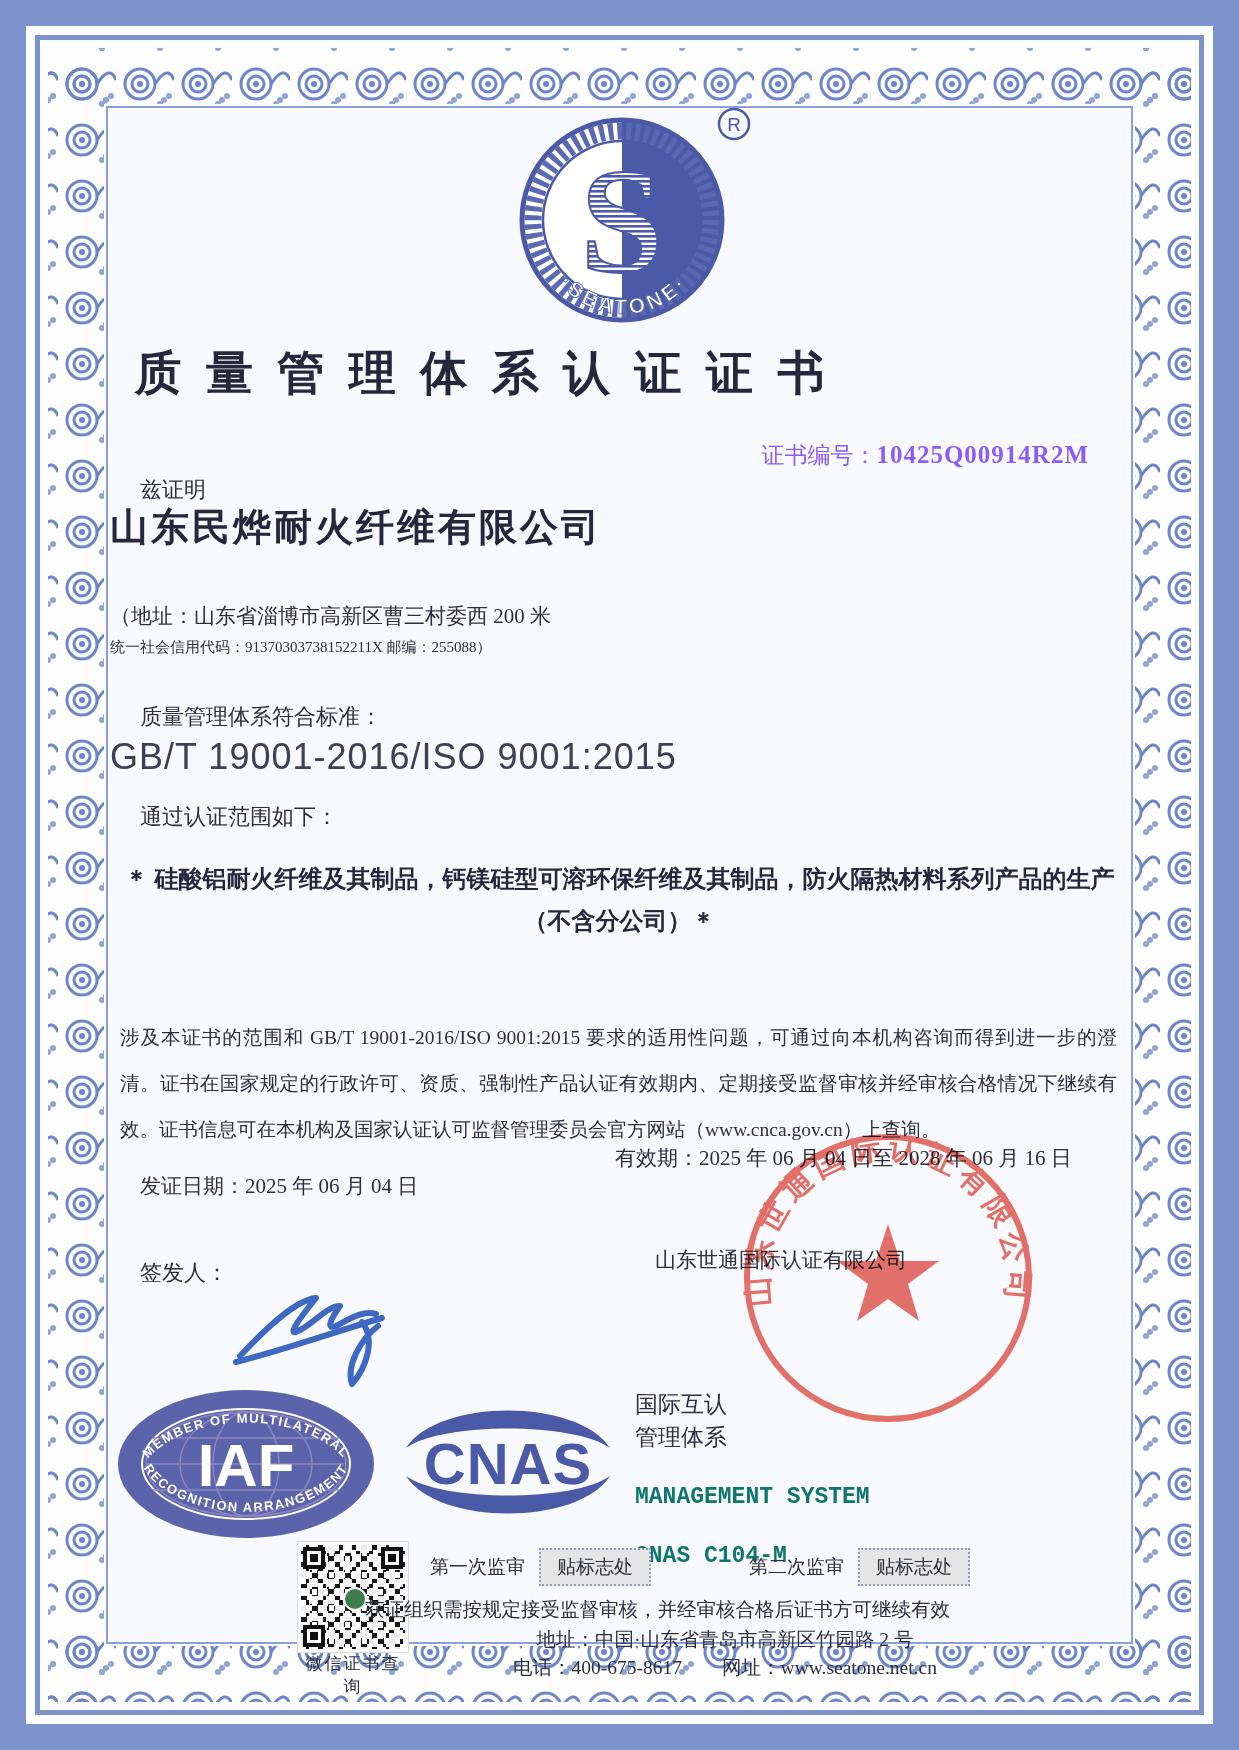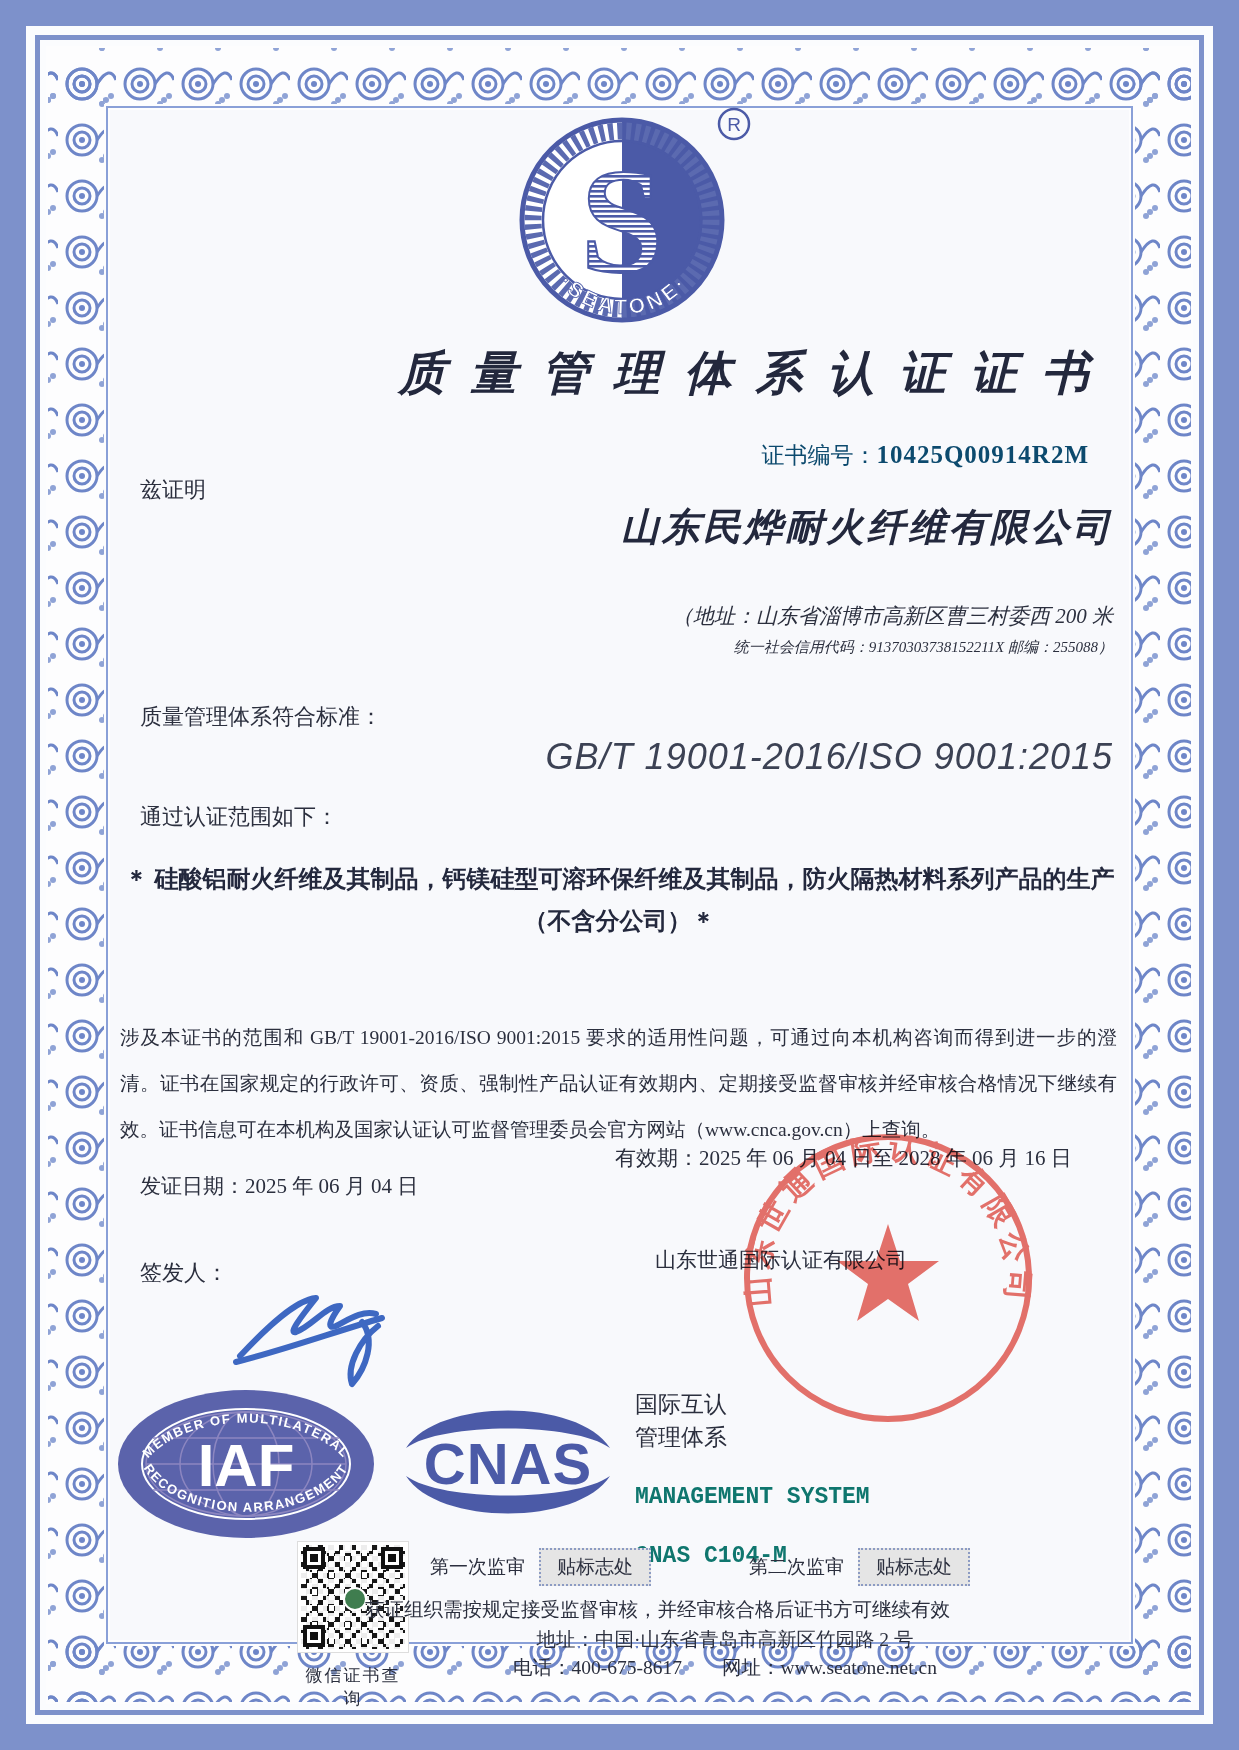--- a/index.html
+++ b/index.html
@@ -6,25 +6,25 @@
   .page{position:relative;width:1239px;height:1750px;margin:0 auto;background:#7d91cb;overflow:hidden;
         font-family:"Liberation Serif","DejaVu Serif",serif;color:#2b2f3e;}
   .f-white1{position:absolute;inset:26px;background:#fbfcfe;}
   .f-line1{position:absolute;inset:35px;border:5px solid #7d91cb;}
   .f-white2{position:absolute;inset:46px;background:#fdfdfe;}
   .f-line2{position:absolute;inset:106px;border:2px solid #8aa0d8;}
   .content{position:absolute;inset:110px;background:#f8f9fc;}
   svg.decor{position:absolute;left:0;top:0;pointer-events:none;}
 
   .abs{position:absolute;}
-  .centered{left:0;right:16px;text-align:right;font-style:italic;}
+  .centered{left:0;right:0;text-align:left;}
 
   .logo-wrap{top:-14px;left:0;right:0;display:flex;justify-content:center;}
   .cert-title{top:232px;font-size:47px;font-weight:bold;letter-spacing:0.52em;color:#23283d;text-indent:0.52em;}
-  .cert-no{top:330px;right:40px;font-size:23px;color:#0c4a6e;}
+  .cert-no{top:330px;right:40px;font-size:23px;color:#8b5cf6;}
   .cert-no b{font-family:"Liberation Serif",serif;font-size:25px;letter-spacing:1px;}
   .certify{top:365px;left:30px;font-size:22px;}
   .company{top:392px;font-size:38px;font-weight:bold;letter-spacing:3px;color:#23283d;}
   .addr1{top:492px;font-size:21px;}
   .addr2{top:528px;font-size:15px;}
   .std-label{top:592px;left:30px;font-size:22px;}
   .std-value{top:626px;font-size:36px;font-family:"Liberation Sans","DejaVu Sans",sans-serif;color:#3c4254;letter-spacing:1px;}
   .scope-label{top:692px;left:30px;font-size:22px;}
   .scope-text{top:748px;left:8px;right:8px;text-align:center;font-size:24px;font-weight:bold;line-height:42px;color:#23283d;}
   .notes{top:905px;left:10px;right:12px;font-size:19.5px;line-height:46px;text-align:justify;color:#2b2f3e;}
@@ -39,21 +39,21 @@
   .accred{top:1278px;left:525px;font-size:23px;line-height:33px;}
   .accred .en{font-family:Liberation Mono, monospace;font-weight:bold;font-size:23px;line-height:31px;color:#0f766e;margin-top:28px;}
   .qr-block{top:1432px;left:188px;width:110px;text-align:center;}
   .qr{position:relative;width:104px;height:104px;margin:0 auto;background:
       repeating-conic-gradient(#181818 0% 25%, #ffffff 0% 50%);background-size:11px 11px;border:3px solid #fff;outline:1px solid #ddd;}
   .qr .ov{position:absolute;inset:0;background:repeating-conic-gradient(rgba(255,255,255,.92) 0% 25%, transparent 0% 50%);background-size:17px 17px;}
   .finder{position:absolute;width:22px;height:22px;border:4px solid #111;background:#fff;box-sizing:border-box;}
   .finder i{position:absolute;inset:3px;background:#111;}
   .f-tl{top:2px;left:2px;} .f-tr{top:2px;right:2px;} .f-bl{bottom:2px;left:2px;}
   .qr-logo{position:absolute;left:42px;top:42px;width:20px;height:20px;border-radius:50%;background:#3f7d4f;border:2px solid #fff;}
-  .qr-caption{margin-top:12px;font-size:17px;letter-spacing:2px;}
+  .qr-caption{margin-top:0;font-size:17px;letter-spacing:2px;}
   .audit-row{top:1438px;left:320px;width:580px;display:flex;align-items:center;gap:14px;font-size:19px;}
   .sticker-box{border:2px dotted #8c9bc3;padding:4px 16px;font-size:19px;color:#2b2f3e;background:#e5e5e5;}
   .audit-row .gap{width:70px;}
   .foot-note{top:1486px;left:255px;width:720px;text-align:left;font-size:19.5px;}
   .foot-addr{top:1516px;left:255px;width:720px;text-align:center;font-size:19.5px;}
   .foot-tel{top:1544px;left:255px;width:720px;text-align:center;font-size:19.5px;}
   .foot-tel .sep{display:inline-block;width:40px;}
 </style>
 </head>
 <body>

